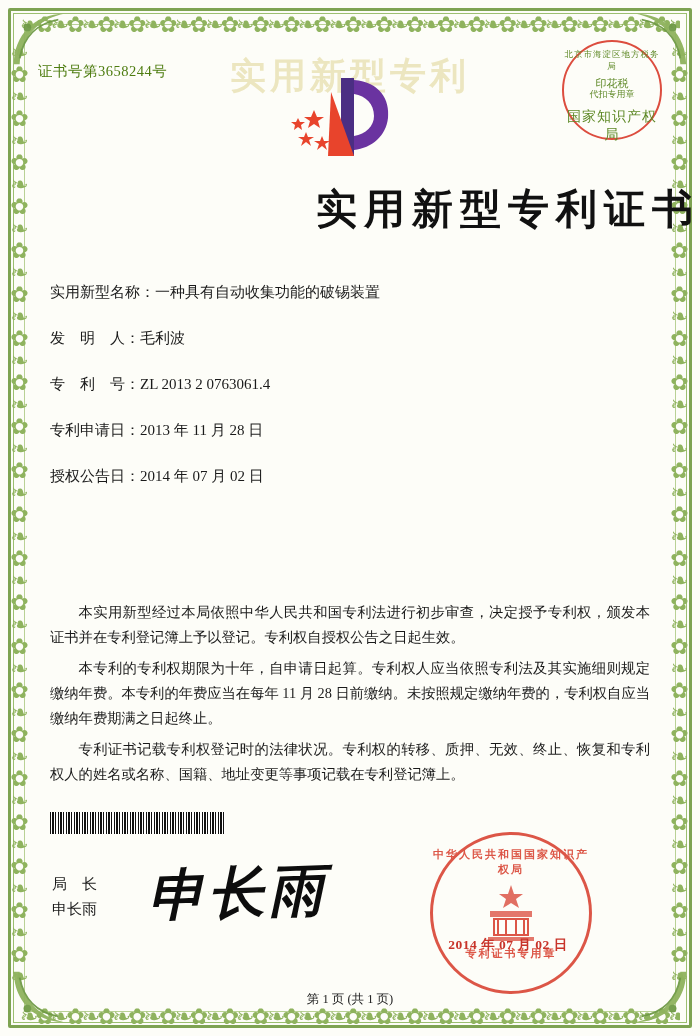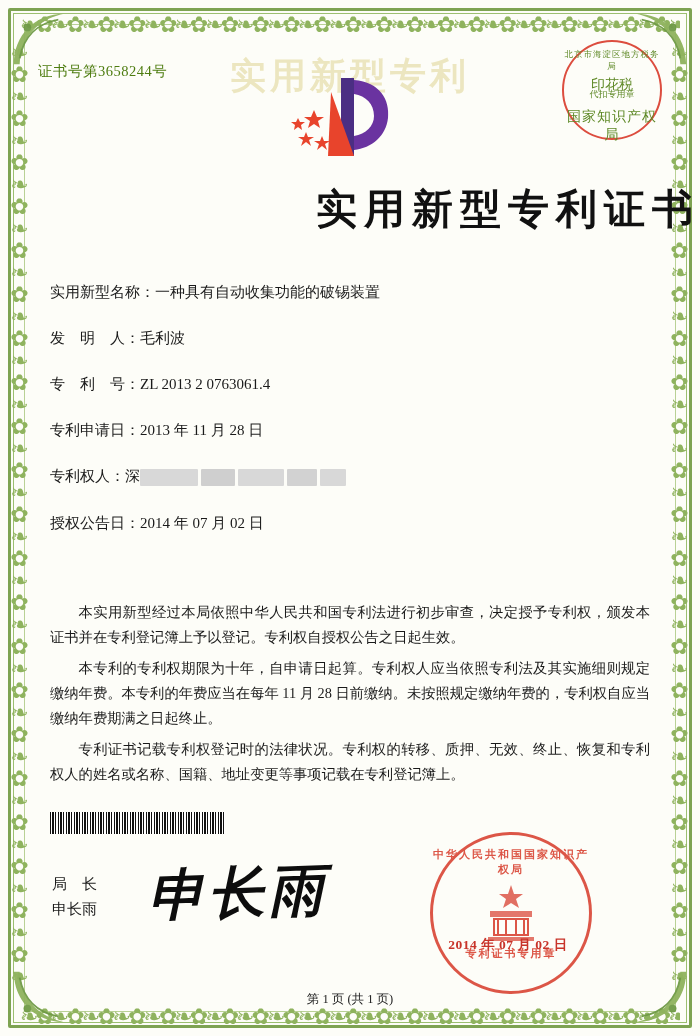--- a/index.html
+++ b/index.html
@@ -193,21 +193,21 @@
     opacity: .9;
   }
   .seal-top .arc {
     position: absolute;
     top: 7px; left: 0; width: 96px;
     font-size: 8.5px;
     letter-spacing: 1px;
   }
   .seal-top .l2 {
     position: absolute; top: 34px; left: 0; width: 96px;
-    font-size: 14px;
+    font-size: 11px;
   }
   .seal-top .l3 {
     position: absolute; top: 46px; left: 0; width: 96px;
     font-size: 9px;
   }
   .seal-top .l4 {
     position: absolute; top: 66px; left: 0; width: 96px;
     font-size: 14px;
     letter-spacing: 1px;
   }
@@ -317,23 +317,20 @@
     <div class="field">
       <span class="lab">发　明　人：</span><span class="val">毛利波</span>
     </div>
     <div class="field">
       <span class="lab">专　利　号：</span><span class="val">ZL 2013 2 0763061.4</span>
     </div>
     <div class="field">
       <span class="lab">专利申请日：</span><span class="val">2013 年 11 月 28 日</span>
     </div>
     <div class="field">
-      <span class="lab">专利权人：</span><span class="val">深</span><span class="redacted"><span class="blk" style="width:58px"></span><span class="blk" style="width:34px;background:#cfcfcf"></span><span class="blk" style="width:46px"></span><span class="blk" style="width:30px;background:#d2d2d2"></span><span class="blk" style="width:26px"></span></span>
-    </div>
-    <div class="field">
       <span class="lab">授权公告日：</span><span class="val">2014 年 07 月 02 日</span>
     </div>
   </div>
 
   <div class="paragraphs">
     <p>本实用新型经过本局依照中华人民共和国专利法进行初步审查，决定授予专利权，颁发本证书并在专利登记簿上予以登记。专利权自授权公告之日起生效。</p>
     <p>本专利的专利权期限为十年，自申请日起算。专利权人应当依照专利法及其实施细则规定缴纳年费。本专利的年费应当在每年 11 月 28 日前缴纳。未按照规定缴纳年费的，专利权自应当缴纳年费期满之日起终止。</p>
     <p>专利证书记载专利权登记时的法律状况。专利权的转移、质押、无效、终止、恢复和专利权人的姓名或名称、国籍、地址变更等事项记载在专利登记簿上。</p>
   </div>
 

